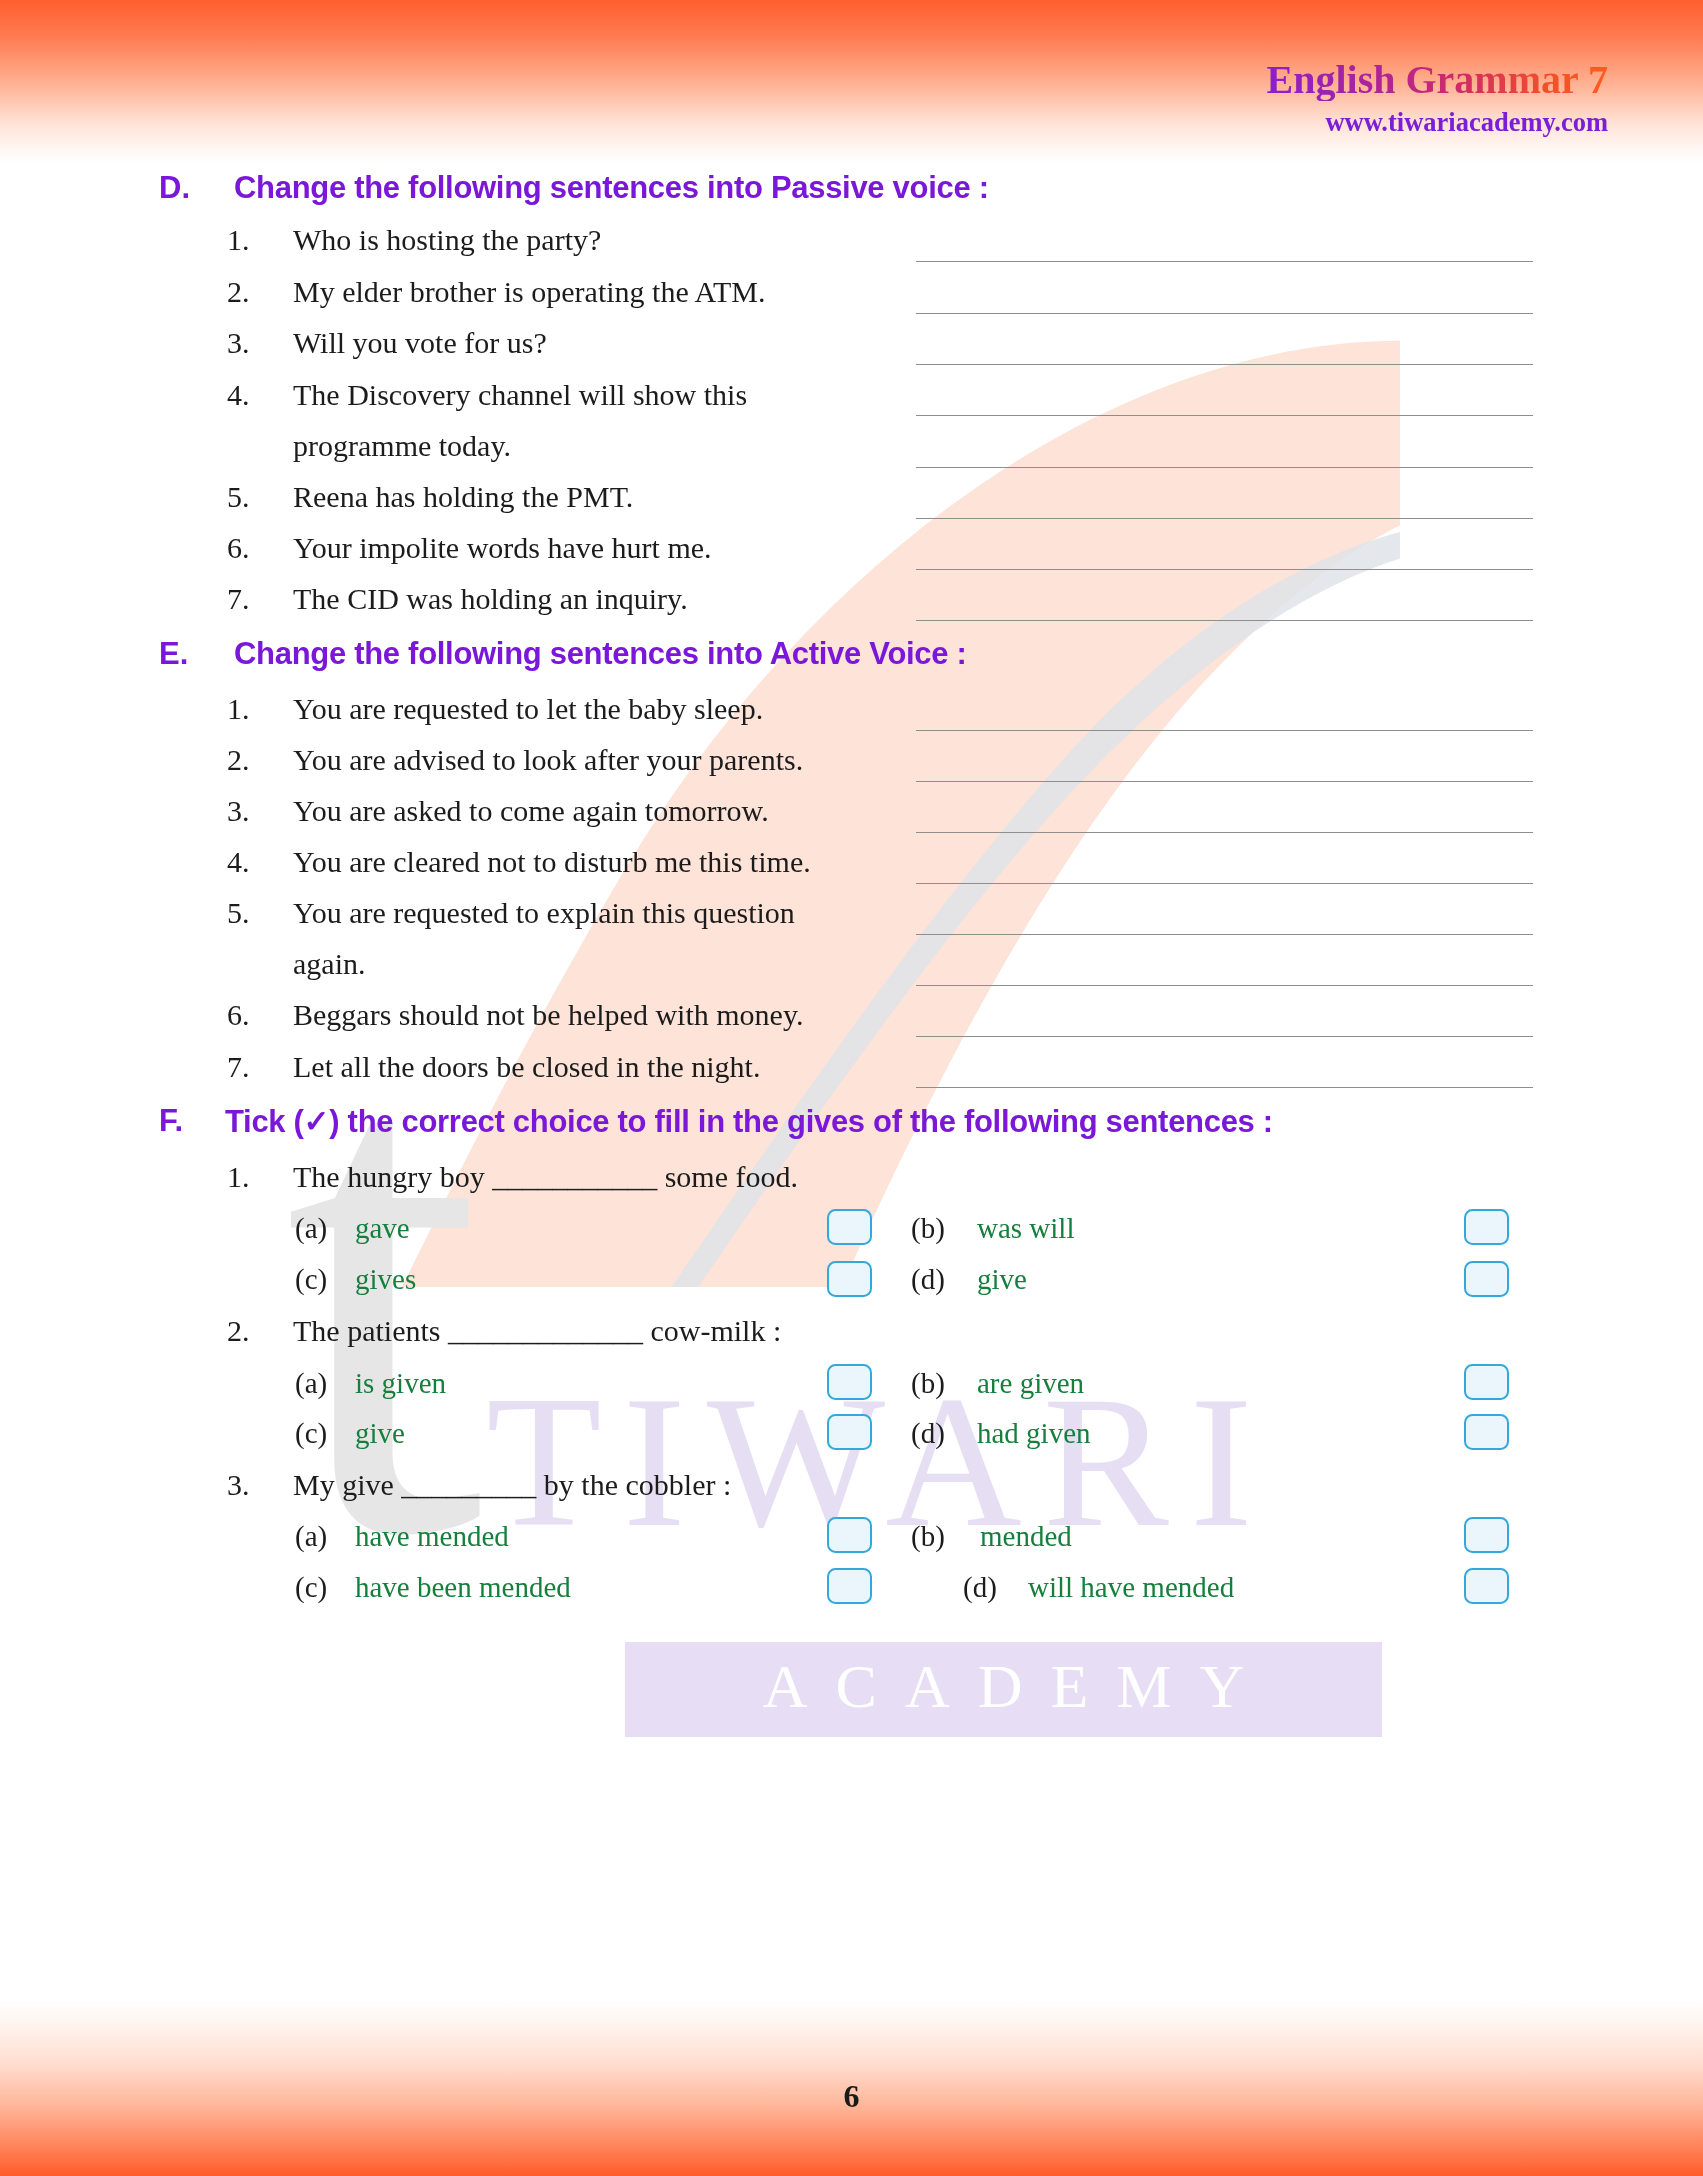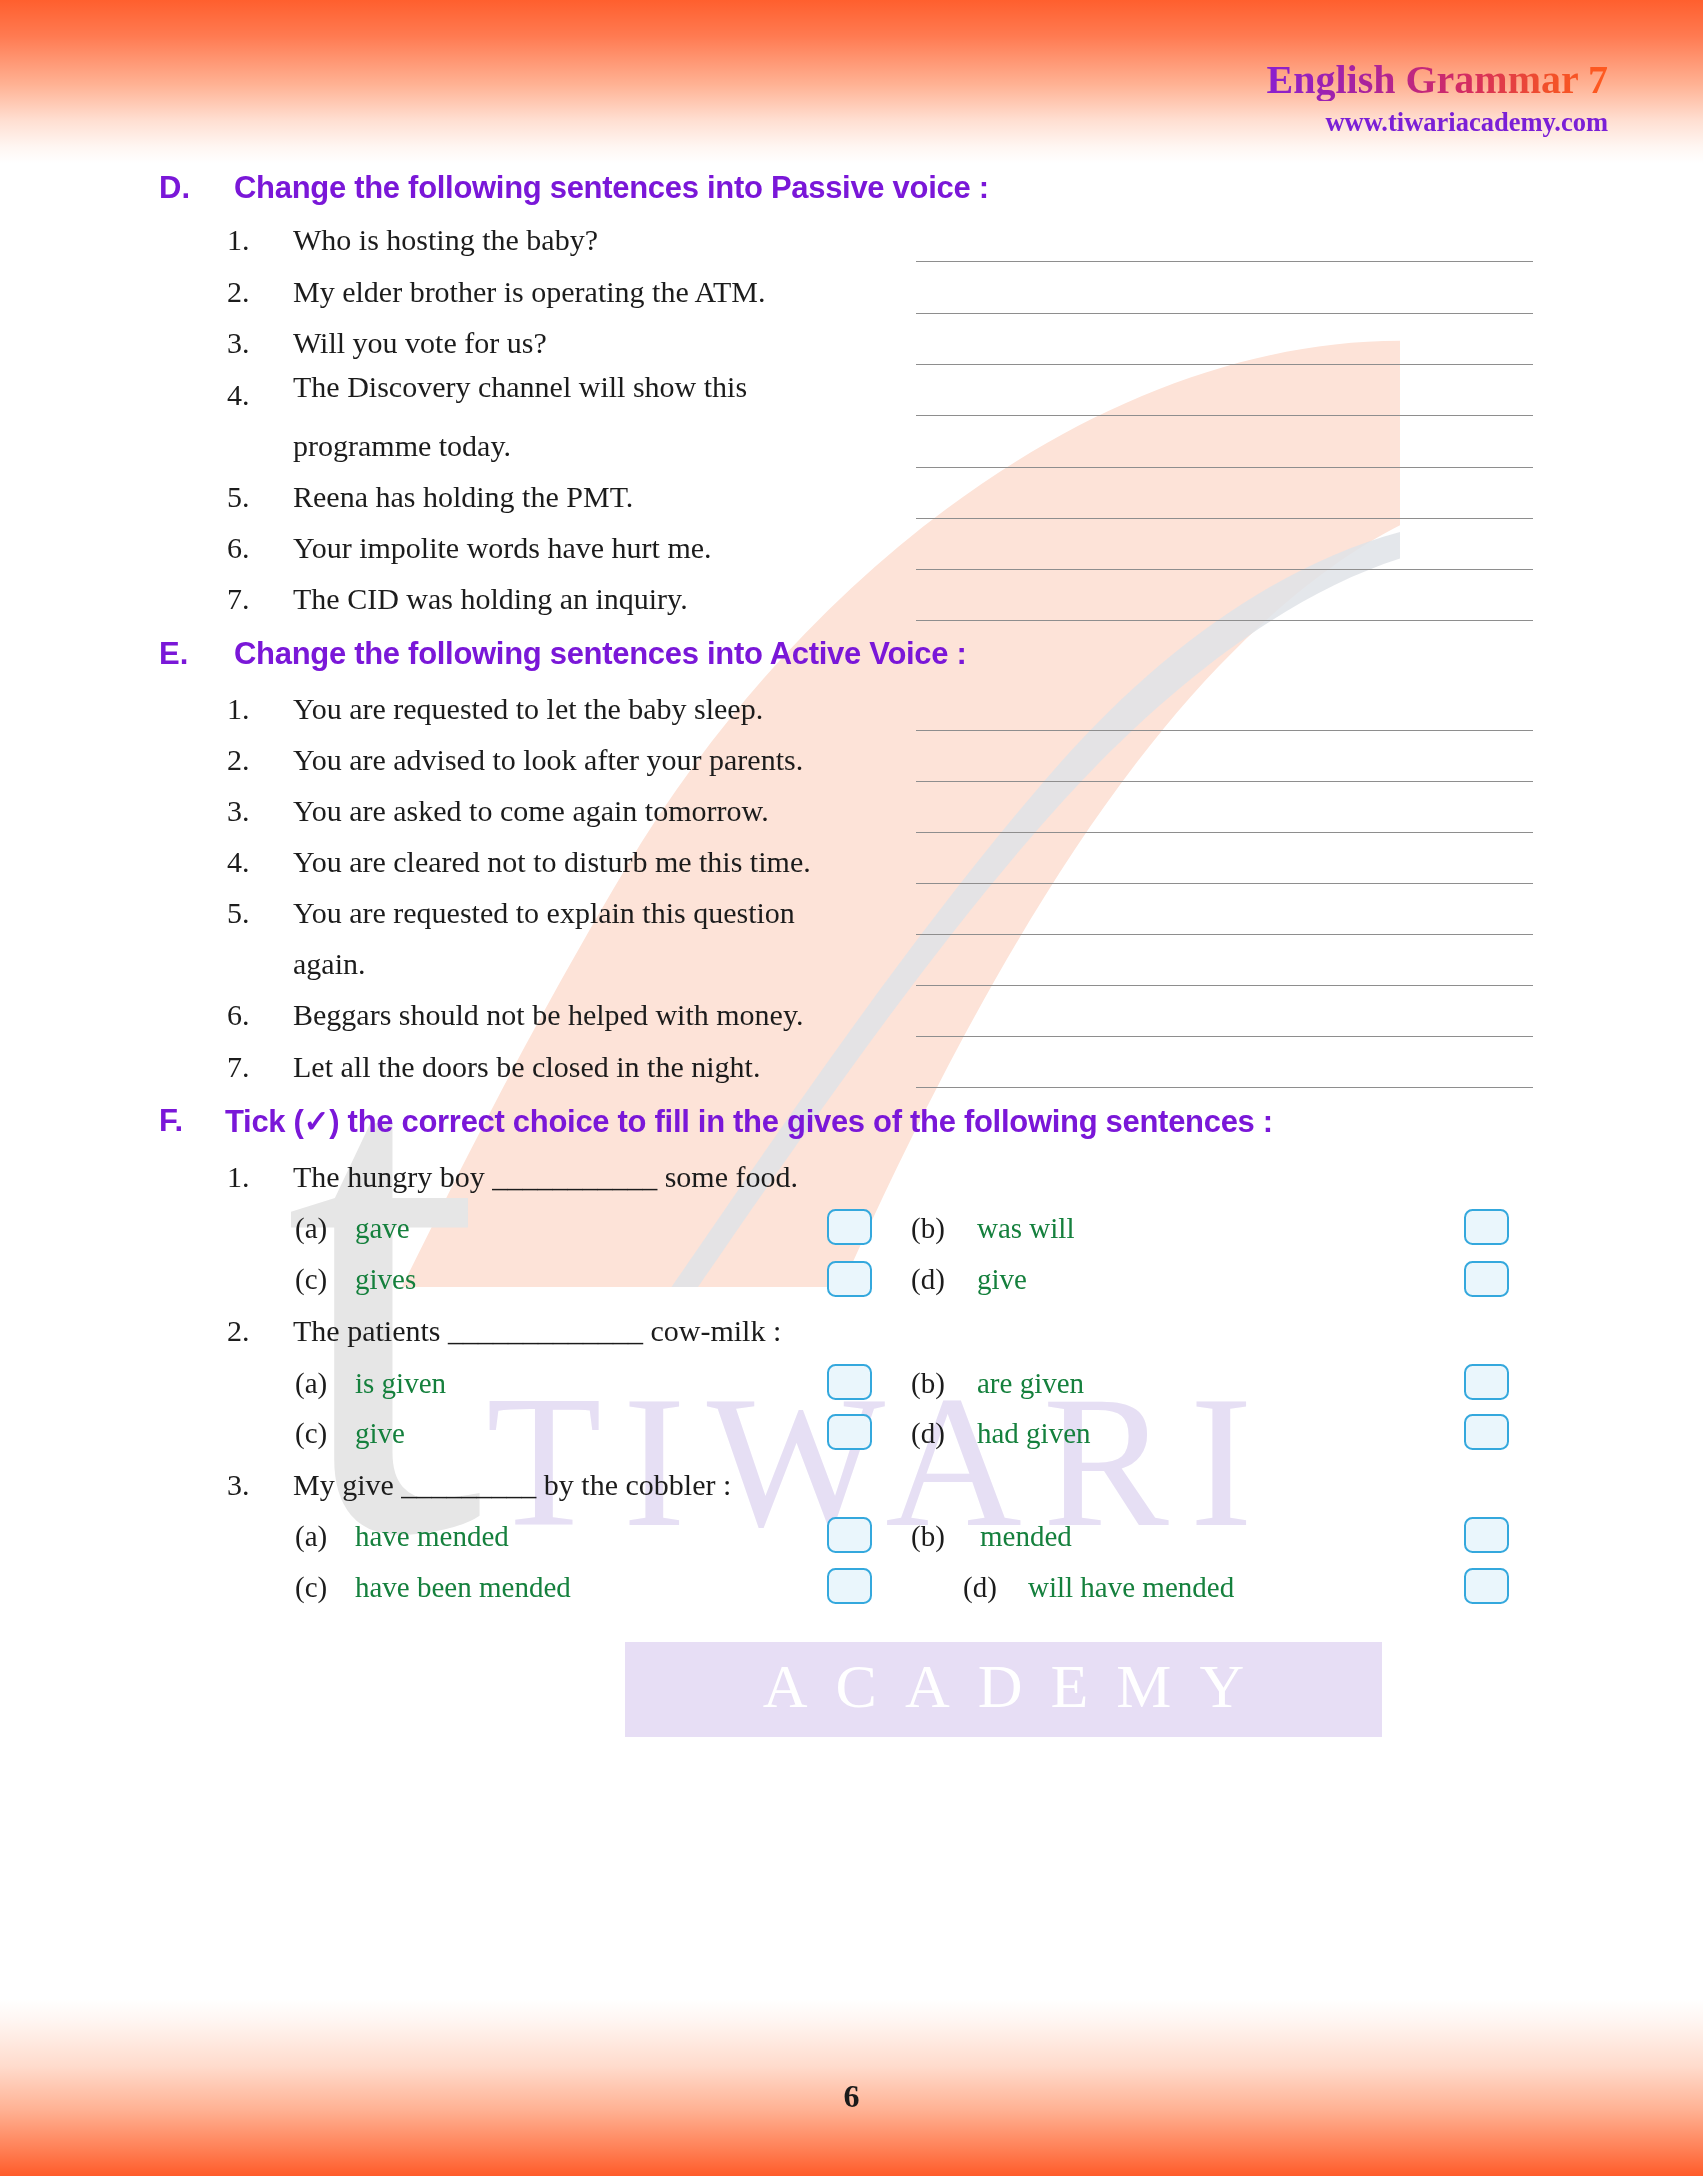--- a/index.html
+++ b/index.html
@@ -150,33 +150,33 @@
   <div class="hdr-title">English Grammar 7</div>
   <div class="hdr-url">www.tiwariacademy.com</div>
 </div>
 
 <div class="content">
 
   <div class="sec-letter" style="top:170px">D.</div>
   <div class="sec-head" style="left:234px;top:170px">Change the following sentences into Passive voice :</div>
 
   <div class="q-num" style="top:223px">1.</div>
-  <div class="q-text" style="top:223px">Who is hosting the baby?</div>
+  <div class="q-text" style="top:223px">Who is hosting the party?</div>
   <div class="ans-line" style="top:261px"></div>
 
   <div class="q-num" style="top:275px">2.</div>
   <div class="q-text" style="top:275px">My elder brother is operating the ATM.</div>
   <div class="ans-line" style="top:313px"></div>
 
   <div class="q-num" style="top:326px">3.</div>
   <div class="q-text" style="top:326px">Will you vote for us?</div>
   <div class="ans-line" style="top:364px"></div>
 
   <div class="q-num" style="top:378px">4.</div>
-  <div class="q-text" style="top:370px">The Discovery channel will show this</div>
+  <div class="q-text" style="top:378px">The Discovery channel will show this</div>
   <div class="ans-line" style="top:415px"></div>
   <div class="q-text" style="top:429px">programme today.</div>
   <div class="ans-line" style="top:467px"></div>
 
   <div class="q-num" style="top:480px">5.</div>
   <div class="q-text" style="top:480px">Reena has holding the PMT.</div>
   <div class="ans-line" style="top:518px"></div>
 
   <div class="q-num" style="top:531px">6.</div>
   <div class="q-text" style="top:531px">Your impolite words have hurt me.</div>

